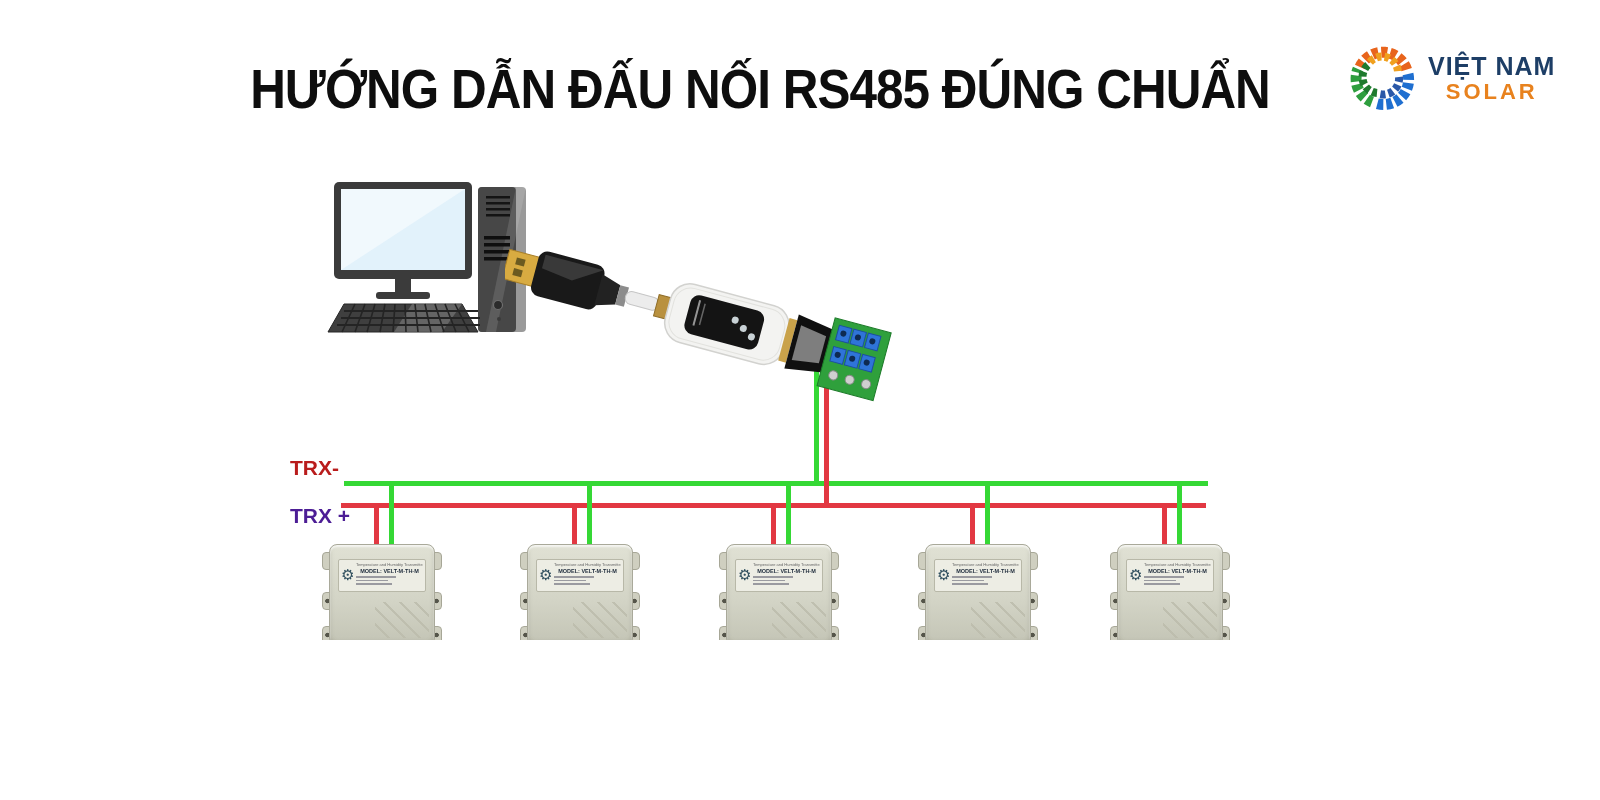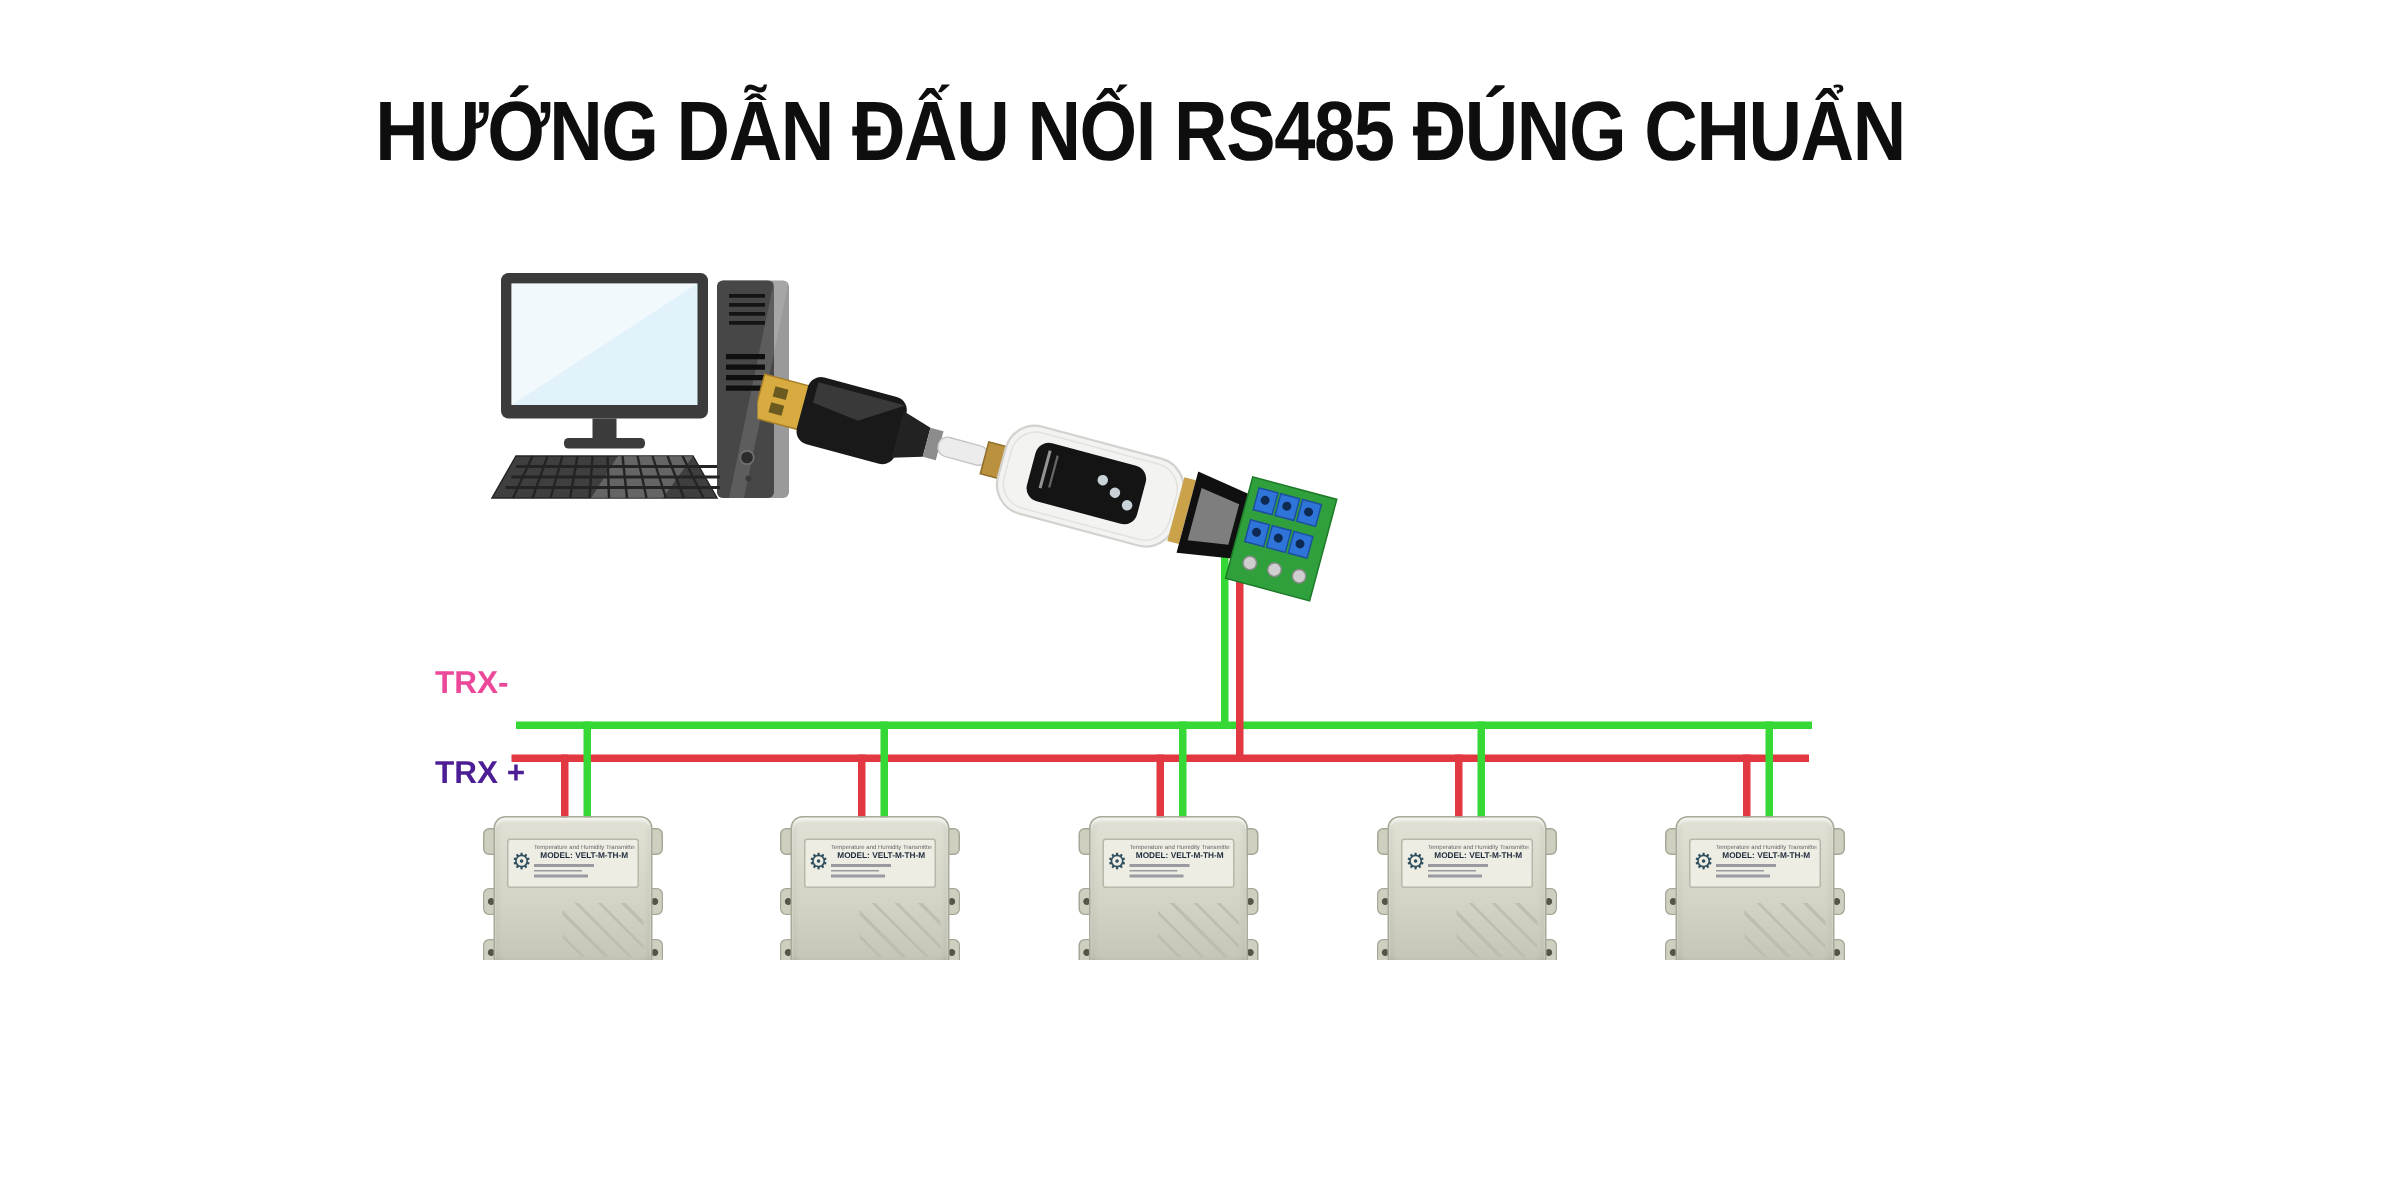--- a/index.html
+++ b/index.html
@@ -12,21 +12,21 @@
          transform:scaleX(.95) scaleY(1.08);transform-origin:center top;white-space:nowrap;}
 
   
   .logo{position:absolute;left:1346px;top:36px;display:flex;align-items:center;gap:6px;}
   .logo-text{display:flex;flex-direction:column;align-items:center;line-height:1.05;}
   .logo-name{font-size:25px;font-weight:900;color:#1d3e66;letter-spacing:1px;white-space:nowrap;}
   .logo-brand{font-size:22px;font-weight:900;color:#e8821e;letter-spacing:3px;white-space:nowrap;}
 
   
   .trx{position:absolute;font-size:21px;font-weight:bold;white-space:nowrap;}
-  .trx-minus{left:290px;top:444px;color:#ec4899;}
+  .trx-minus{left:290px;top:456px;color:#b91c1c;}
   .trx-plus{left:290px;top:504px;color:#4c1d95;}
 
   
   .wiring{position:absolute;left:0;top:0;z-index:1;}
   .computer-svg{position:absolute;left:320px;top:172px;z-index:1;}
   .converter-svg{position:absolute;left:505px;top:240px;z-index:3;}
 
   
   .device{position:absolute;top:540px;width:106px;height:205px;z-index:2;}
   .dev-shadow{position:absolute;top:94px;left:0;width:106px;height:18px;
@@ -62,20 +62,34 @@
       background:repeating-linear-gradient(90deg,transparent 0 3px,rgba(80,80,70,.6) 3px 4px);}
   .dev-cable{position:absolute;top:126px;left:-6px;}
 </style>
 </head>
 <body>
 
 <div class="canvas">
 
   <div class="title">HƯỚNG DẪN ĐẤU NỐI RS485 ĐÚNG CHUẨN</div>
 
+  <div class="logo">
+    <svg width="76" height="84" viewBox="0 0 76 84">
+      <path d="M 14,31 A 25,25 0 0 1 61,35" fill="none" stroke="#e8641c" stroke-width="11" stroke-dasharray="6 3"></path>
+      <path d="M 24,26 A 16,16 0 0 1 52,37" fill="none" stroke="#f0a01e" stroke-width="8" stroke-dasharray="5 3"></path>
+      <path d="M 62,38 A 25,25 0 0 1 29,67" fill="none" stroke="#1f6fd0" stroke-width="11" stroke-dasharray="6 3"></path>
+      <path d="M 53,41 A 16,16 0 0 1 33,58" fill="none" stroke="#2a58a8" stroke-width="8" stroke-dasharray="5 3"></path>
+      <path d="M 26,66 A 25,25 0 0 1 12,33" fill="none" stroke="#2e9e3e" stroke-width="11" stroke-dasharray="6 3"></path>
+      <path d="M 31,57 A 16,16 0 0 1 22,29" fill="none" stroke="#1e7a2e" stroke-width="8" stroke-dasharray="5 3"></path>
+    </svg>
+    <div class="logo-text">
+      <div class="logo-name">VIỆT NAM</div>
+      <div class="logo-brand">SOLAR</div>
+    </div>
+  </div>
 
   <svg class="computer-svg" width="212" height="172" viewBox="0 0 212 172">
     <g>
       <rect x="158" y="15" width="48" height="145" rx="4" fill="#9a9a9a"></rect>
       <rect x="158" y="15" width="38" height="145" rx="4" fill="#474747"></rect>
       <polygon points="196,15 206,15 176,160 166,160" fill="#ffffff" opacity="0.12"></polygon>
       <g fill="#141414">
         <rect x="166" y="24" width="24" height="2.5"></rect>
           <rect x="166" y="30" width="24" height="2.5"></rect>
         <rect x="166" y="36" width="24" height="2.5"></rect>

